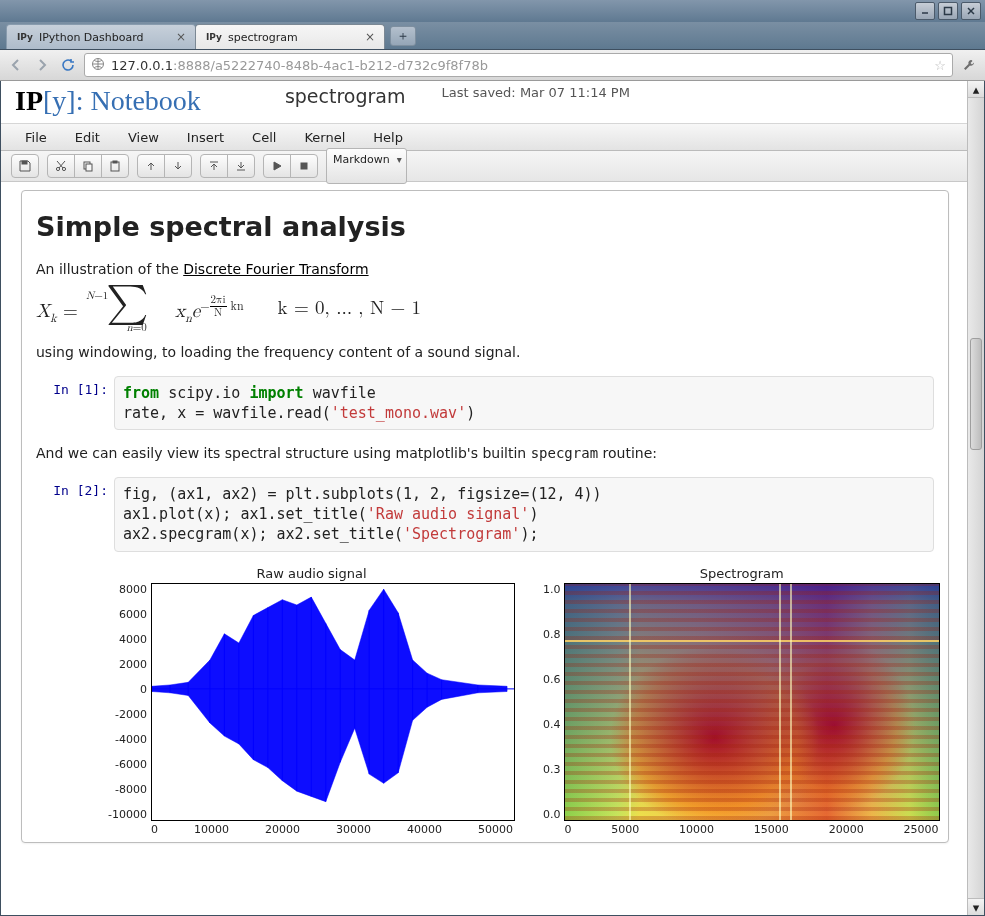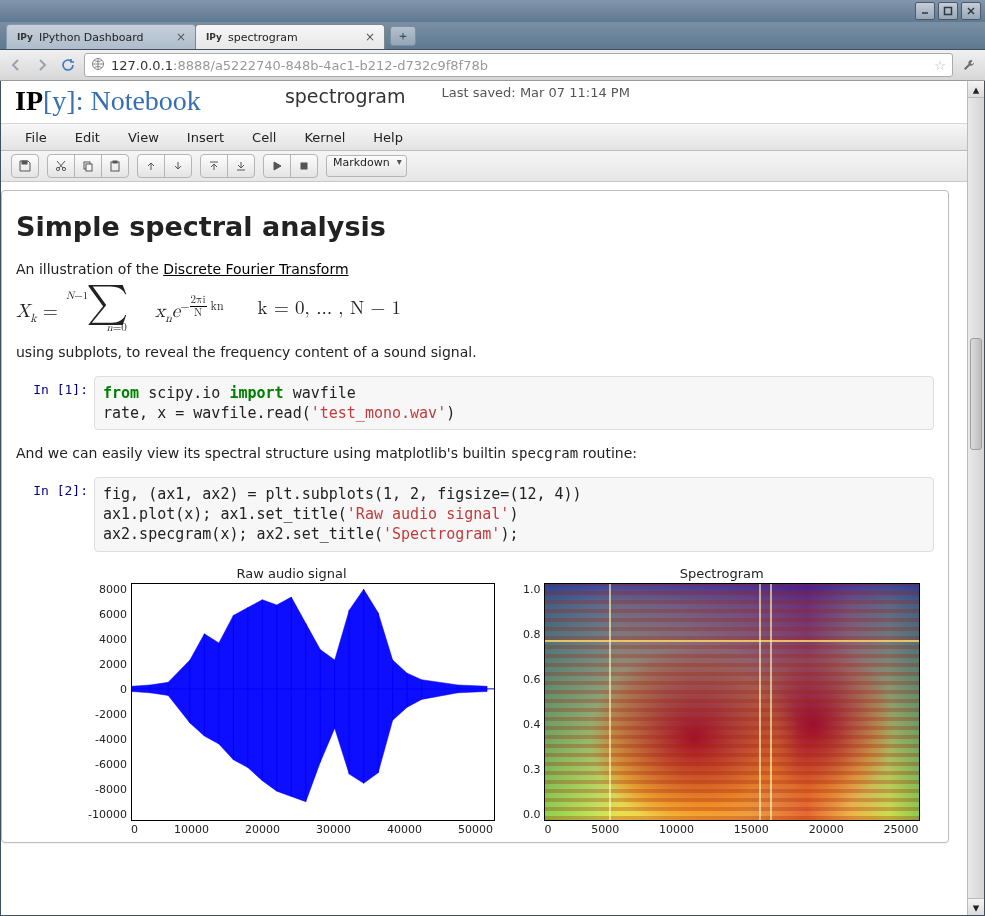--- a/index.html
+++ b/index.html
@@ -36,25 +36,25 @@
   .menubar{height:26px;background:linear-gradient(#f7f7f7,#e3e3e3);border-top:1px solid #d6d6d6;border-bottom:1px solid #bbb;display:flex;align-items:center;padding:0 10px;gap:0;font-size:13px;}
   .menubar .mi{padding:4px 14px;cursor:default;}
 
   .toolbar{height:30px;background:linear-gradient(#f5f5f5,#e6e6e6);border-bottom:1px solid #c8c8c8;display:flex;align-items:center;padding:0 10px;gap:8px;}
   .tb-group{display:flex;}
   .tb-btn{width:26px;height:22px;border:1px solid #b5b5b5;background:linear-gradient(#fdfdfd,#e4e4e4);display:flex;align-items:center;justify-content:center;}
   .tb-group .tb-btn{border-radius:0;margin-left:-1px;}
   .tb-group .tb-btn:first-child{border-top-left-radius:4px;border-bottom-left-radius:4px;margin-left:0;}
   .tb-group .tb-btn:last-child{border-top-right-radius:4px;border-bottom-right-radius:4px;}
   .tb-btn svg{width:12px;height:12px;stroke:#555;fill:#555;}
-  .dropdown{height:20px;border:1px solid #b5b5b5;border-radius:3px;background:linear-gradient(#fdfdfd,#e4e4e4);font-size:11px;padding:0 16px 0 6px;display:flex;align-items:flex-start;position:relative;}
+  .dropdown{height:20px;border:1px solid #b5b5b5;border-radius:3px;background:linear-gradient(#fdfdfd,#e4e4e4);font-size:11px;padding:0 16px 14px 6px;display:flex;align-items:center;position:relative;}
   .dropdown::after{content:"▾";position:absolute;right:4px;font-size:10px;color:#555;}
 
   
-  .notebook-outer{padding:8px 18px 0 0;}
+  .notebook-outer{padding:8px 18px 0 0;margin-left:20px;}
   .notebook{border:1px solid #bdbdbd;border-radius:4px;padding:14px 14px 6px;background:#fff;box-shadow:0 1px 2px rgba(0,0,0,.06);}
   .md h1{font-size:27px;font-weight:bold;margin:6px 0 18px;}
   .md p{font-size:14px;margin:0 0 14px;line-height:1.35;}
   .md a{color:#000;text-decoration:underline;}
   .formula{font-family:"Latin Modern Math","Cambria Math",Georgia,serif;font-size:19px;margin:4px 0 18px;display:flex;align-items:center;gap:14px;}
   .formula .big{font-size:40px;line-height:0.6;position:relative;top:-2px;}
   .formula .sup{font-size:11px;position:relative;top:-18px;left:2px;}
   .formula .sub{font-size:11px;position:relative;top:14px;left:-22px;}
   .formula .exp{font-size:12px;vertical-align:super;}
   .formula .frac{display:inline-flex;flex-direction:column;align-items:center;font-size:11px;line-height:1.1;vertical-align:middle;}
@@ -278,21 +278,21 @@
               <span>
                 <i>X<sub style="font-size:12px;">k</sub></i> =
                 <span class="sup"><i>N</i>−1</span><span class="big">∑</span><span class="sub"><i>n</i>=0</span>
                 <i>x<sub style="font-size:12px;">n</sub></i><i>e</i><span class="exp">−<span class="frac">
                       <span class="t">2πi</span>
                       <span>N</span>
                     </span> kn</span>
               </span>
               <span style="margin-left:20px;">k = 0, … , N − 1</span>
             </div>
-            <p>using subplots, to reveal the frequency content of a sound signal.</p>
+            <p>using windowing, to loading the frequency content of a sound signal.</p>
           </div>
 
           <div class="code-cell">
             <div class="prompt">In [1]:</div>
             <div class="code-box"><span class="kw">from</span><span> scipy.io </span><span class="kw">import</span><span> wavfile
 rate, x = wavfile.read(</span><span class="str">'test_mono.wav'</span><span>)</span></div>
           </div>
 
           <div class="md">
             <p>

